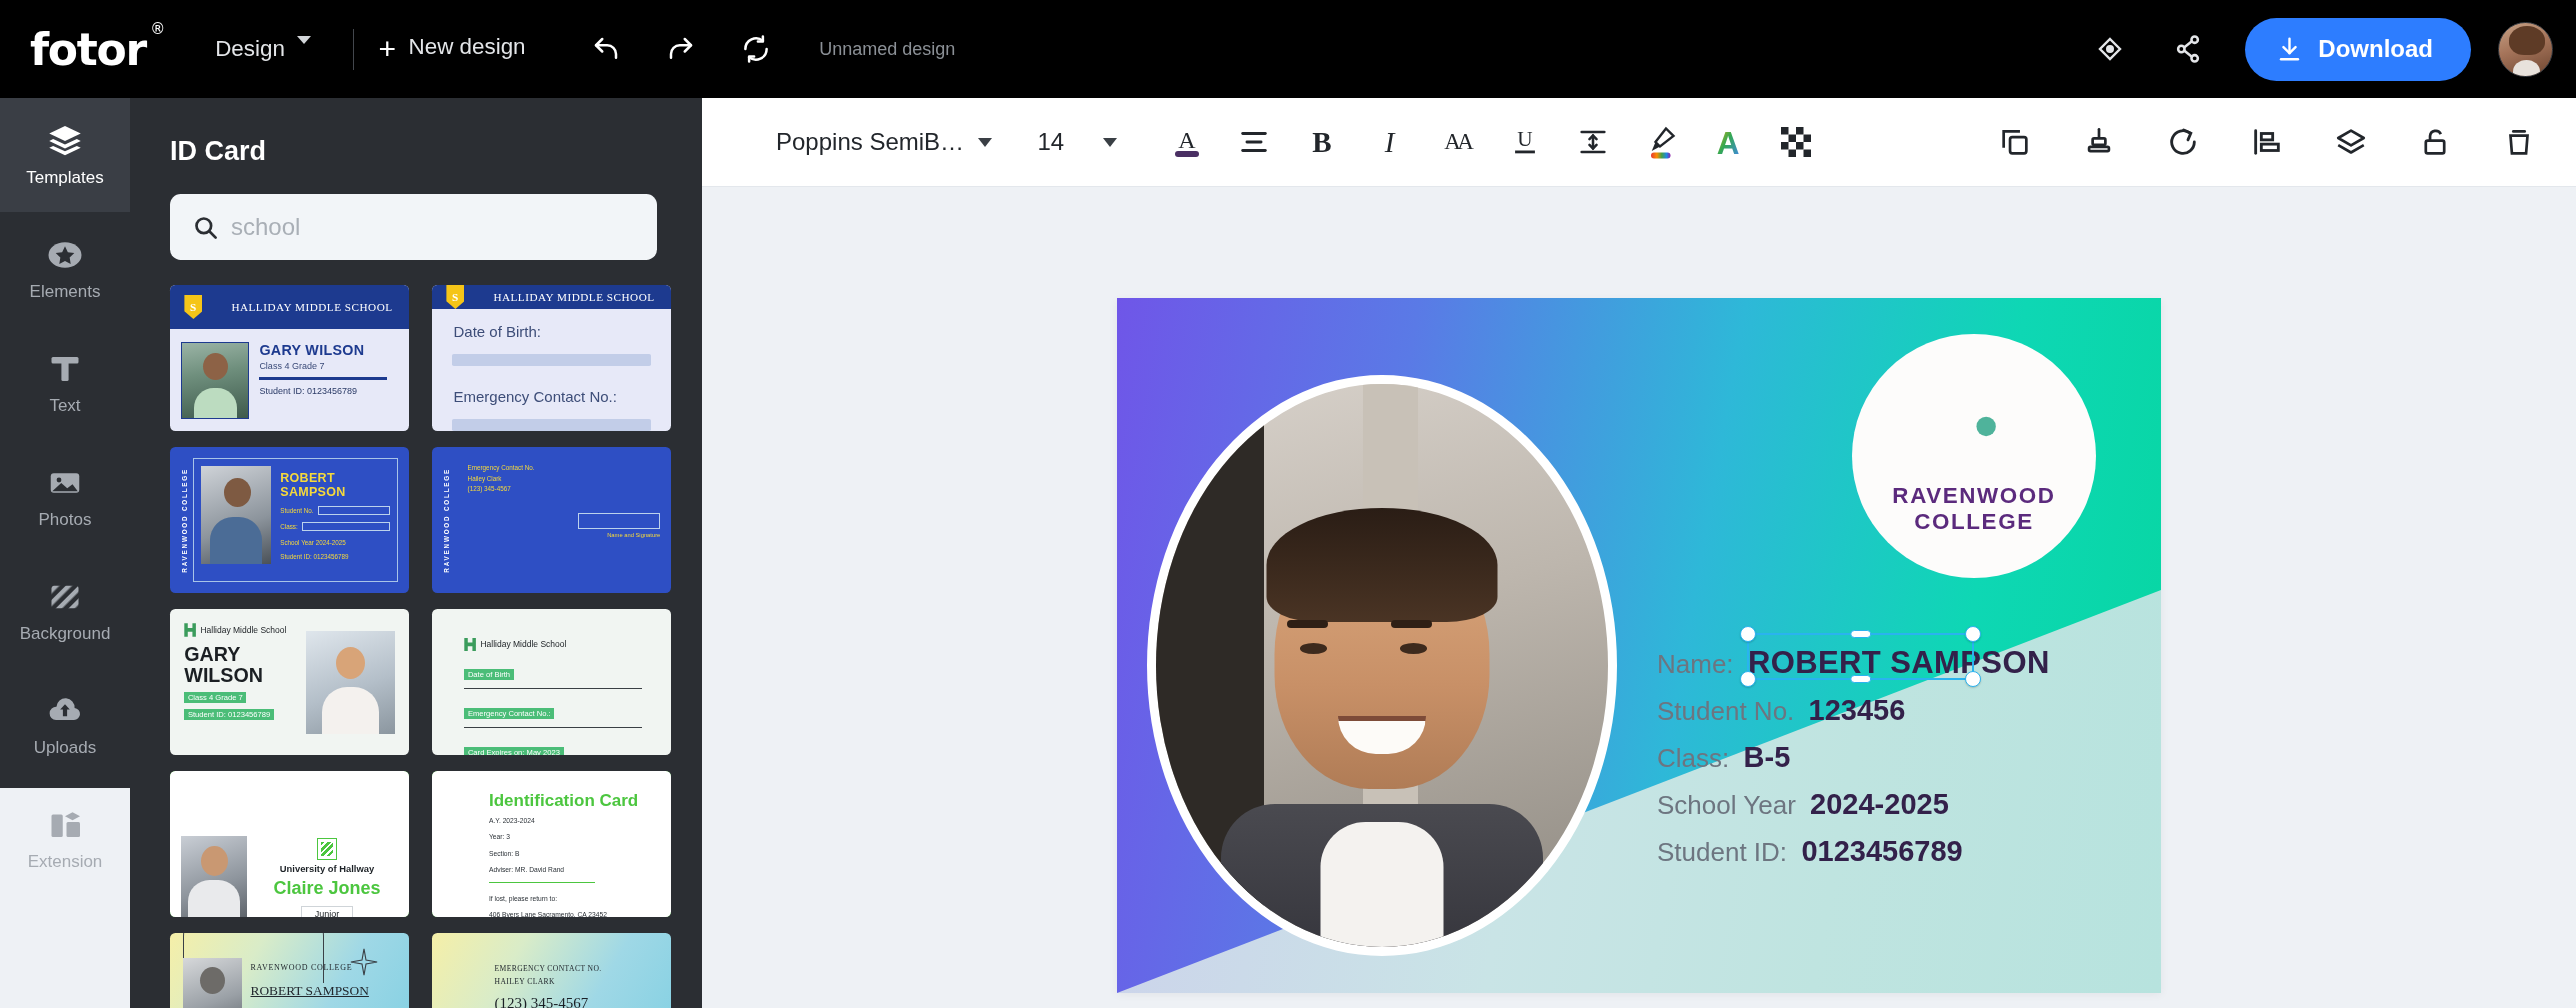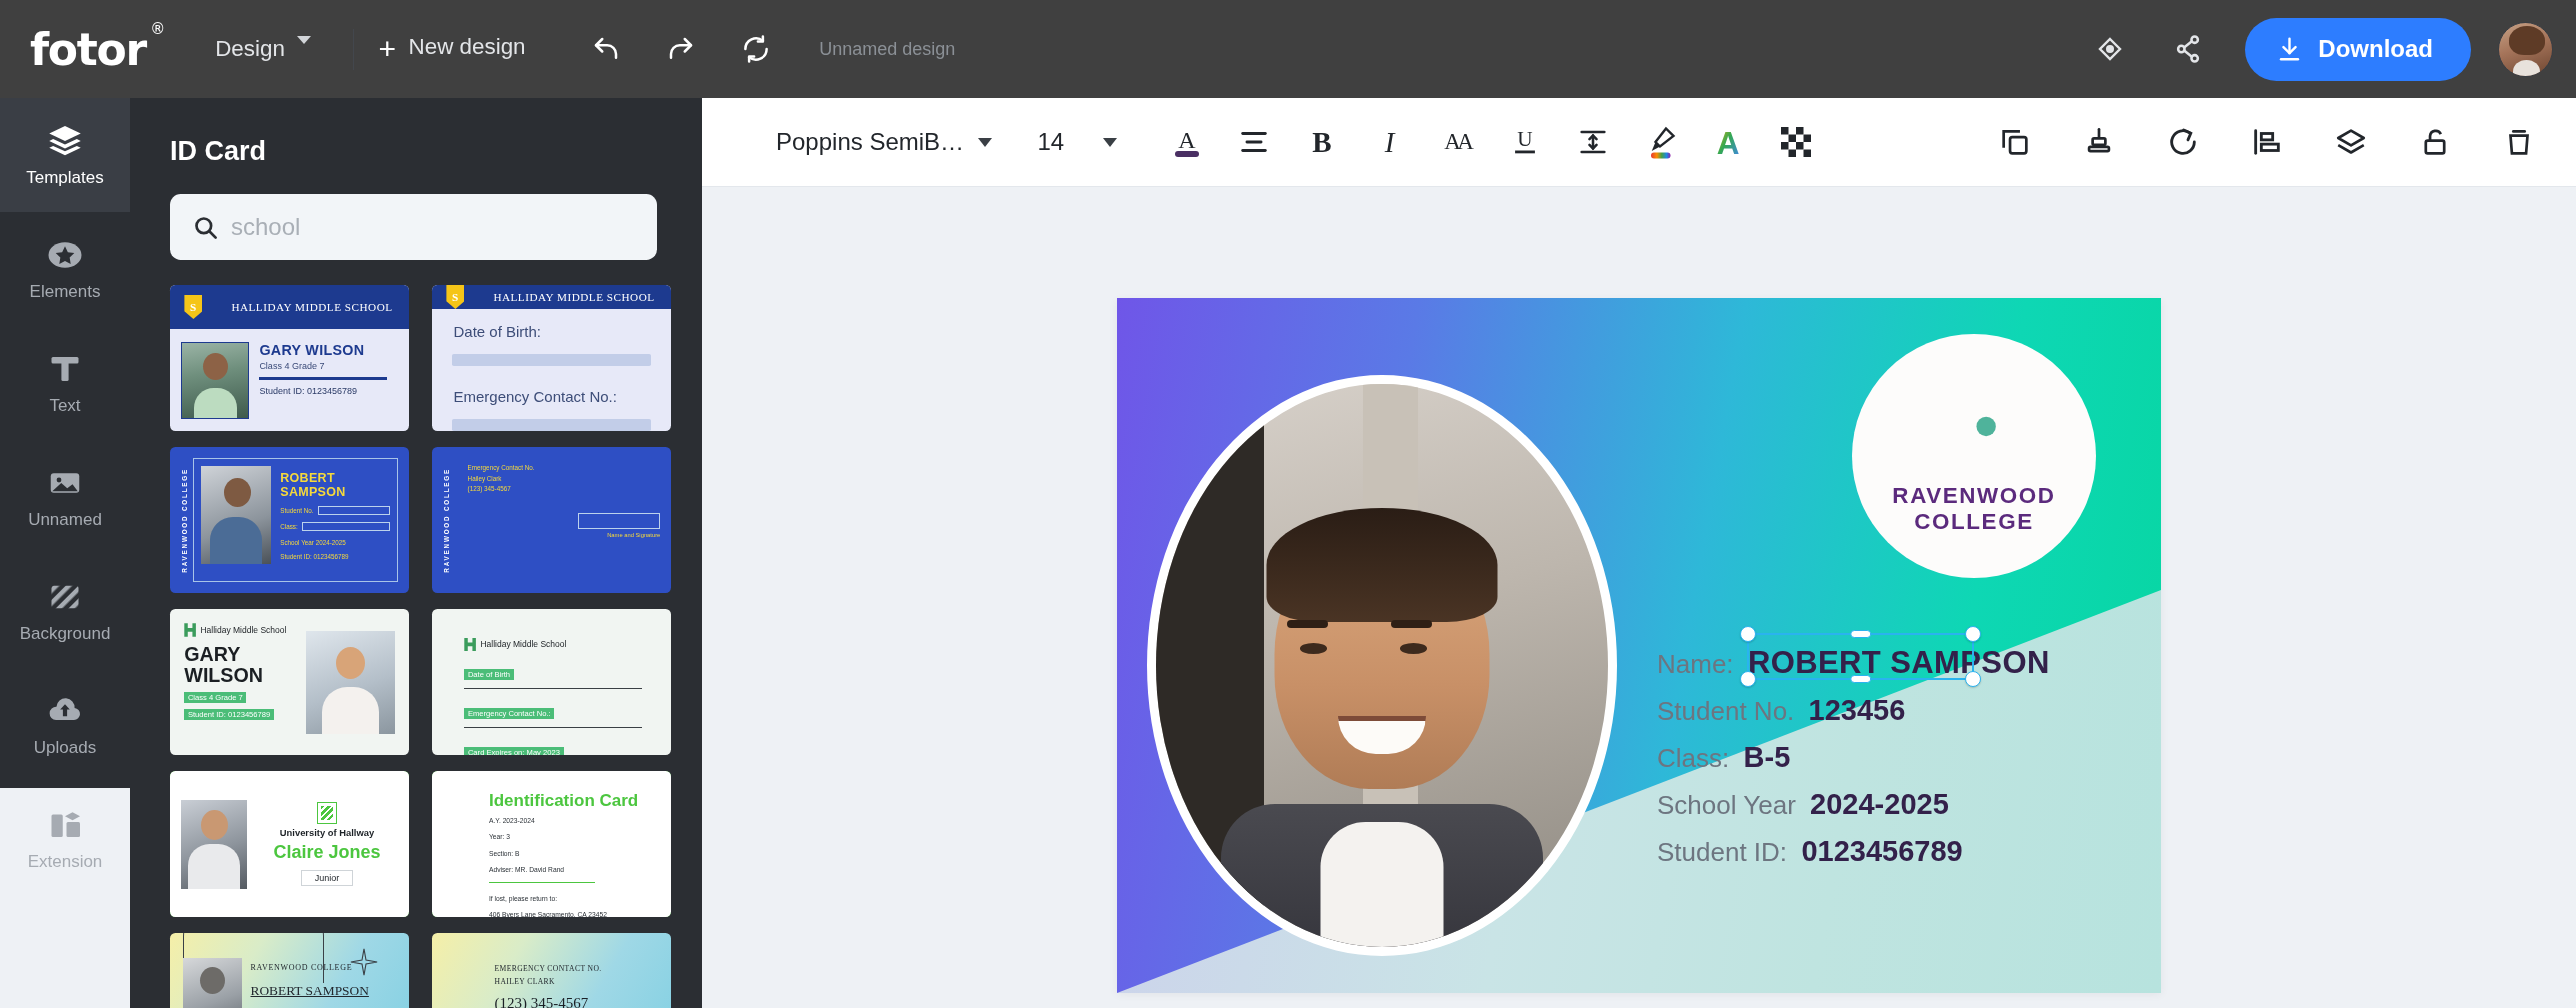--- a/index.html
+++ b/index.html
@@ -7,21 +7,21 @@
     width: 2576px; height: 1009px;
     overflow: hidden;
     font-family: "Liberation Sans", sans-serif;
     background: #eef1f5;
   }
 
   
   .topbar {
     position: absolute; top: 0; left: 0;
     width: 2576px; height: 98px;
-    background: #404040;
+    background: #000000;
     display: flex; align-items: center;
     z-index: 30;
   }
   .logo {
     margin-left: 30px;
     color: #ffffff;
     font-size: 44px;
     font-weight: bold;
     letter-spacing: -1.3px;
     position: relative;
@@ -221,21 +221,21 @@
   .t-mint-photo::after{content:'';position:absolute;left:16px;bottom:0;width:57px;height:47px;border-radius:25px 25px 0 0;background:#f4f1ee;}
   .t-mint-b2 { padding:14.3px 14.3px 14.3px 18px; }
   .t-mint-line { height:1.3px; background:#3a3f44; margin:8px 0 12.5px; }
 
   
   .t-green { background:#4cc63f; position:relative; overflow:hidden; }
   .t-green-card {
     position:absolute; inset:0 0 0 0; background:#fff;
     border-radius:50%/0; clip-path: ellipse(78% 130% at 72% 50%);
   }
-  .t-green-in { position:relative; z-index:2; display:flex; height:100%; padding:11px; gap:9px; }
+  .t-green-in { position:relative; z-index:2; display:flex; height:100%; padding:11px; gap:9px;margin-top:36px; }
   .t-green-photo {
     width:66px; height:89px; align-self:center;
     background:linear-gradient(160deg,#c9ced5 0%,#8e959d 55%,#555b62 100%);
     position:relative; overflow:hidden;
   }
   .t-green-photo::before{content:'';position:absolute;left:19.7px;top:10.7px;width:27px;height:30px;border-radius:50%;background:#c99872;}
   .t-green-photo::after{content:'';position:absolute;left:7.2px;bottom:0;width:52px;height:45px;border-radius:21.5px 21.5px 0 0;background:#e9eaec;}
   .t-green-txt { flex:1; display:flex; flex-direction:column; align-items:center; justify-content:center; gap:3.6px; }
   .t-green-crest { width:19.7px; height:21.5px; border:1.3px solid #4cc63f; display:flex; align-items:center; justify-content:center; }
   .t-green-crest i { display:block; width:11.6px; height:13.4px; background:repeating-linear-gradient(135deg,#4cc63f 0 2.7px,#fff 2.7px 4.5px); }
@@ -508,21 +508,21 @@
   </div>
 
   <div class="nav-item">
     <span class="nav-ico">
       <svg width="36" height="36" viewBox="0 0 24 24" fill="#a6abb2">
           <rect x="2.5" y="5.5" width="19" height="13" rx="2"></rect>
           <circle cx="8" cy="10" r="1.6" fill="#2b2e33"></circle>
           <path d="M3.5 17.5 9.5 12l4 3.5 3.5-2.6 3.5 4.6z" fill="#2b2e33"></path>
         </svg>
     </span>
-    <span class="lbl">Unnamed</span>
+    <span class="lbl">Photos</span>
   </div>
 
   <div class="nav-item">
     <span class="nav-ico">
       <svg width="36" height="36" viewBox="0 0 24 24">
           <defs>
             <pattern id="hh" width="6" height="6" patternUnits="userSpaceOnUse" patternTransform="rotate(45)">
               <rect width="3" height="6" fill="#a6abb2"></rect>
             </pattern>
           </defs>

